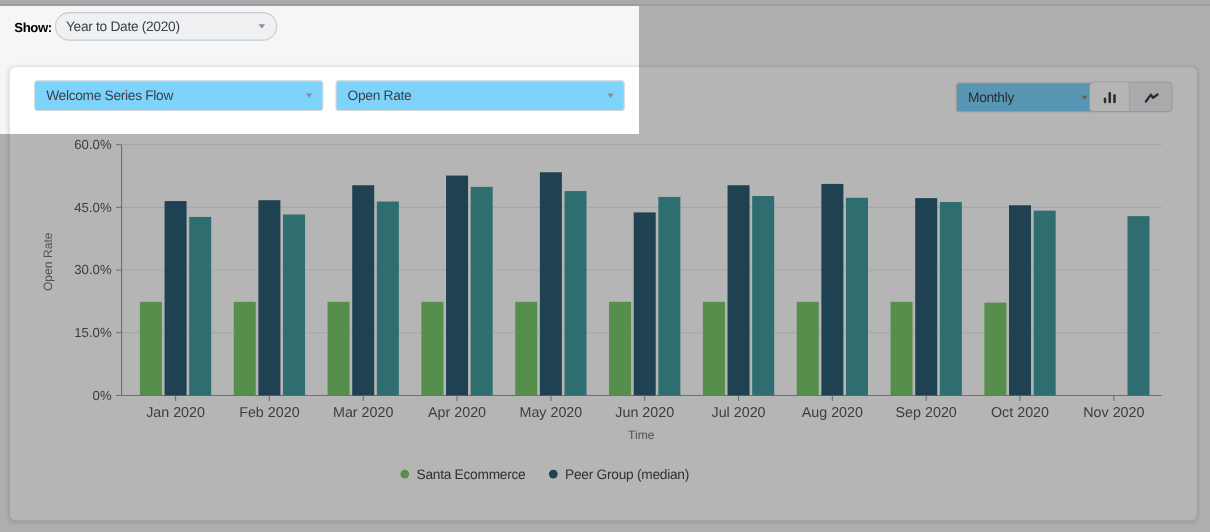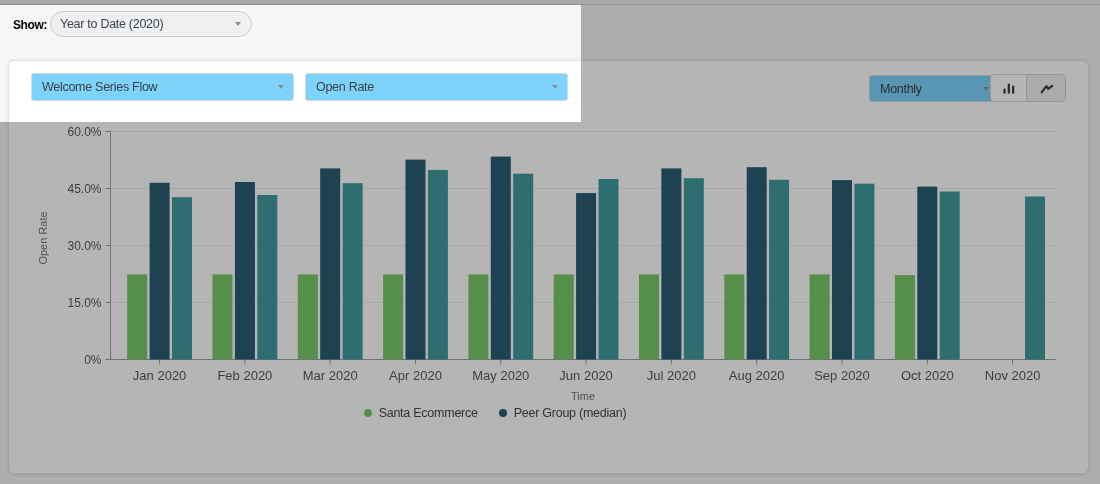--- a/index.html
+++ b/index.html
@@ -15,21 +15,21 @@
   .card { position:absolute; left:8px; top:60px; width:1081px; height:414px; background:#ffffff; border:1px solid #e2e3e5; border-radius:6px; box-shadow:0 1px 4px rgba(0,0,0,0.12); }
   #dd-flow { left:31px; top:73px; width:263px; height:28px; }
   #dd-metric { left:305px; top:73px; width:263px; height:28px; }
   #dd-monthly { left:849px; top:75px; width:128px; height:27px;margin-left:20px; }
   #dd-monthly .txt { left:10px; }
   .toggle { position:absolute; left:990px; top:74px; width:76px; height:28px; background:#eff0f2; border:1px solid #d5d7d9; border-radius:4px; }
   .tbtn { position:absolute; top:0; height:26px; width:37px; }
   .tbtn.active { left:0; width:36px; background:#ffffff; border-right:1px solid #d3d5d7; border-radius:4px 0 0 4px; }
   .tbtn.right { left:37px; }
   .tbtn svg { position:absolute; left:50%; top:50%; transform:translate(-50%,-50%); }
-  .legend { position:absolute; left:0; top:406px; width:964px; padding-left:26px; display:flex; justify-content:center; }
+  .legend { position:absolute; left:0; top:424px; width:964px; padding-left:26px; display:flex; justify-content:center; }
   .legend .item { display:flex; align-items:center; margin:0 10.5px; font-size:12.5px; letter-spacing:-0.25px; color:#43474b; }
   .legend .dot { width:8px; height:8px; border-radius:50%; margin-right:7px; }
   .qmark { display:inline-block; width:9px; height:9px; border-radius:50%; background:#e0e2e4; color:#ffffff; font-size:7px; font-weight:bold; text-align:center; line-height:9px; margin-left:1px; }
   .overlay { position:absolute; left:0; top:5px; width:581px; height:117px; box-shadow:0 0 0 2000px rgba(0,0,0,0.29); z-index:50; pointer-events:none; }
 </style>
 </head>
 <body>
   <div class="topband"></div>
   <div class="card"></div>
   <div class="showlabel">Show:</div>

